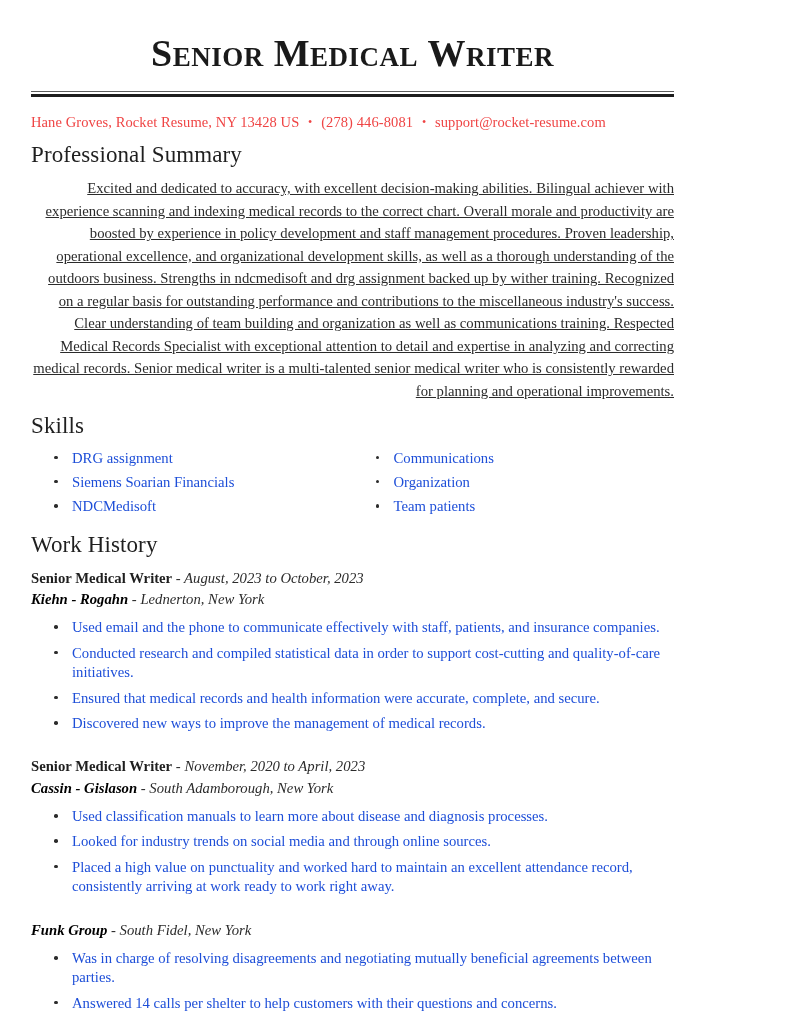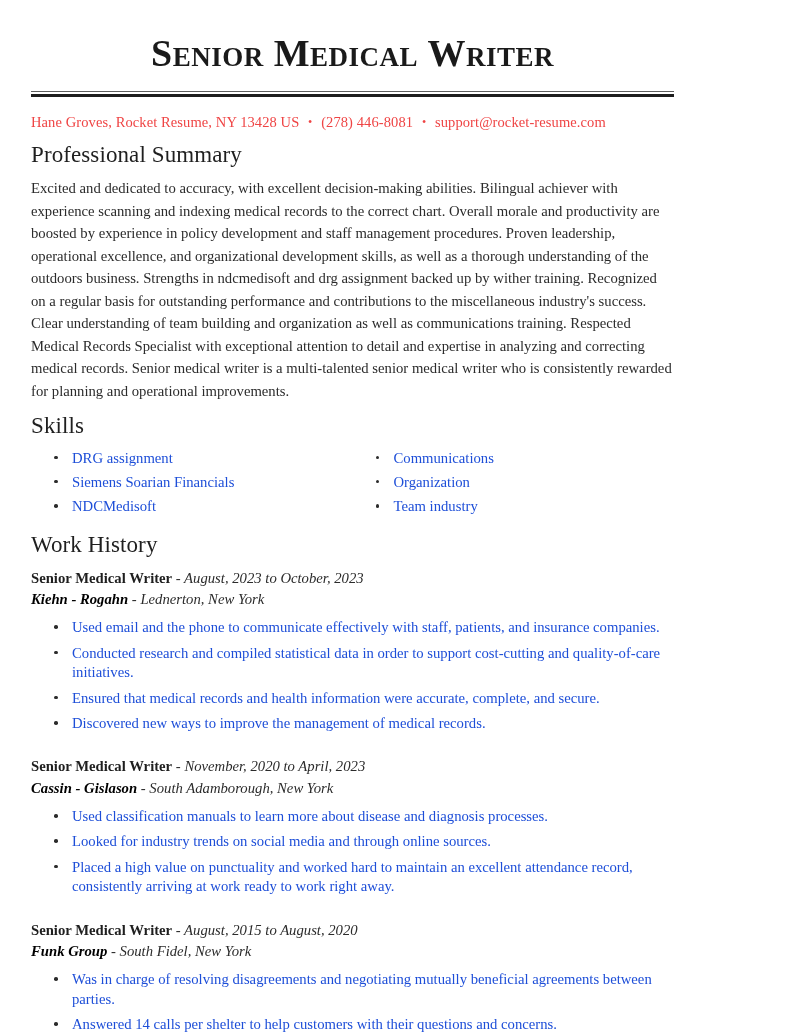--- a/index.html
+++ b/index.html
@@ -73,21 +73,22 @@
     color: #1f1f1f;
     margin: 0 0 9px 0;
     line-height: 1.2;
     letter-spacing: 0.1px;
   }
   .summary-text {
     font-size: 14.7px;
     line-height: 1.53;
     color: #2b2b2b;
     margin: 0;
-    text-align: left;
+    text-align: right;
+    text-decoration: underline;
   }
 
   
   .skills-wrap {
     display: flex;
     margin-top: 2px;
   }
   .skills-col {
     width: 50%;
     box-sizing: border-box;
@@ -185,21 +186,21 @@
         <ul class="bullets" id="skills-left">
             <li>DRG assignment</li>
             <li>Siemens Soarian Financials</li>
             <li>NDCMedisoft</li>
           </ul>
       </div>
       <div class="skills-col">
         <ul class="bullets" id="skills-right">
             <li>Communications</li>
             <li>Organization</li>
-            <li>Team industry</li>
+            <li>Team patients</li>
           </ul>
       </div>
     </div>
   </div>
 
   <div class="section">
     <h2 class="section-title">Work History</h2>
     <div id="jobs">
         <div class="job">
           <div class="job-line"><span class="job-title">Senior Medical Writer</span><span class="job-dates"> - August, 2023 to October, 2023</span></div>
@@ -214,21 +215,20 @@
         <div class="job">
           <div class="job-line"><span class="job-title">Senior Medical Writer</span><span class="job-dates"> - November, 2020 to April, 2023</span></div>
           <div class="job-line"><span class="job-company">Cassin - Gislason</span><span class="job-location"> - South Adamborough, New York</span></div>
           <ul class="bullets">
             <li>Used classification manuals to learn more about disease and diagnosis processes.</li>
             <li>Looked for industry trends on social media and through online sources.</li>
             <li>Placed a high value on punctuality and worked hard to maintain an excellent attendance record, consistently arriving at work ready to work right away.</li>
           </ul>
         </div>
         <div class="job">
-          <div class="job-line"><span class="job-title">Senior Medical Writer</span><span class="job-dates"> - August, 2015 to August, 2020</span></div>
           <div class="job-line"><span class="job-company">Funk Group</span><span class="job-location"> - South Fidel, New York</span></div>
           <ul class="bullets">
             <li>Was in charge of resolving disagreements and negotiating mutually beneficial agreements between parties.</li>
             <li>Answered 14 calls per shelter to help customers with their questions and concerns.</li>
           </ul>
         </div>
       </div>
   </div>
 
 </div>

